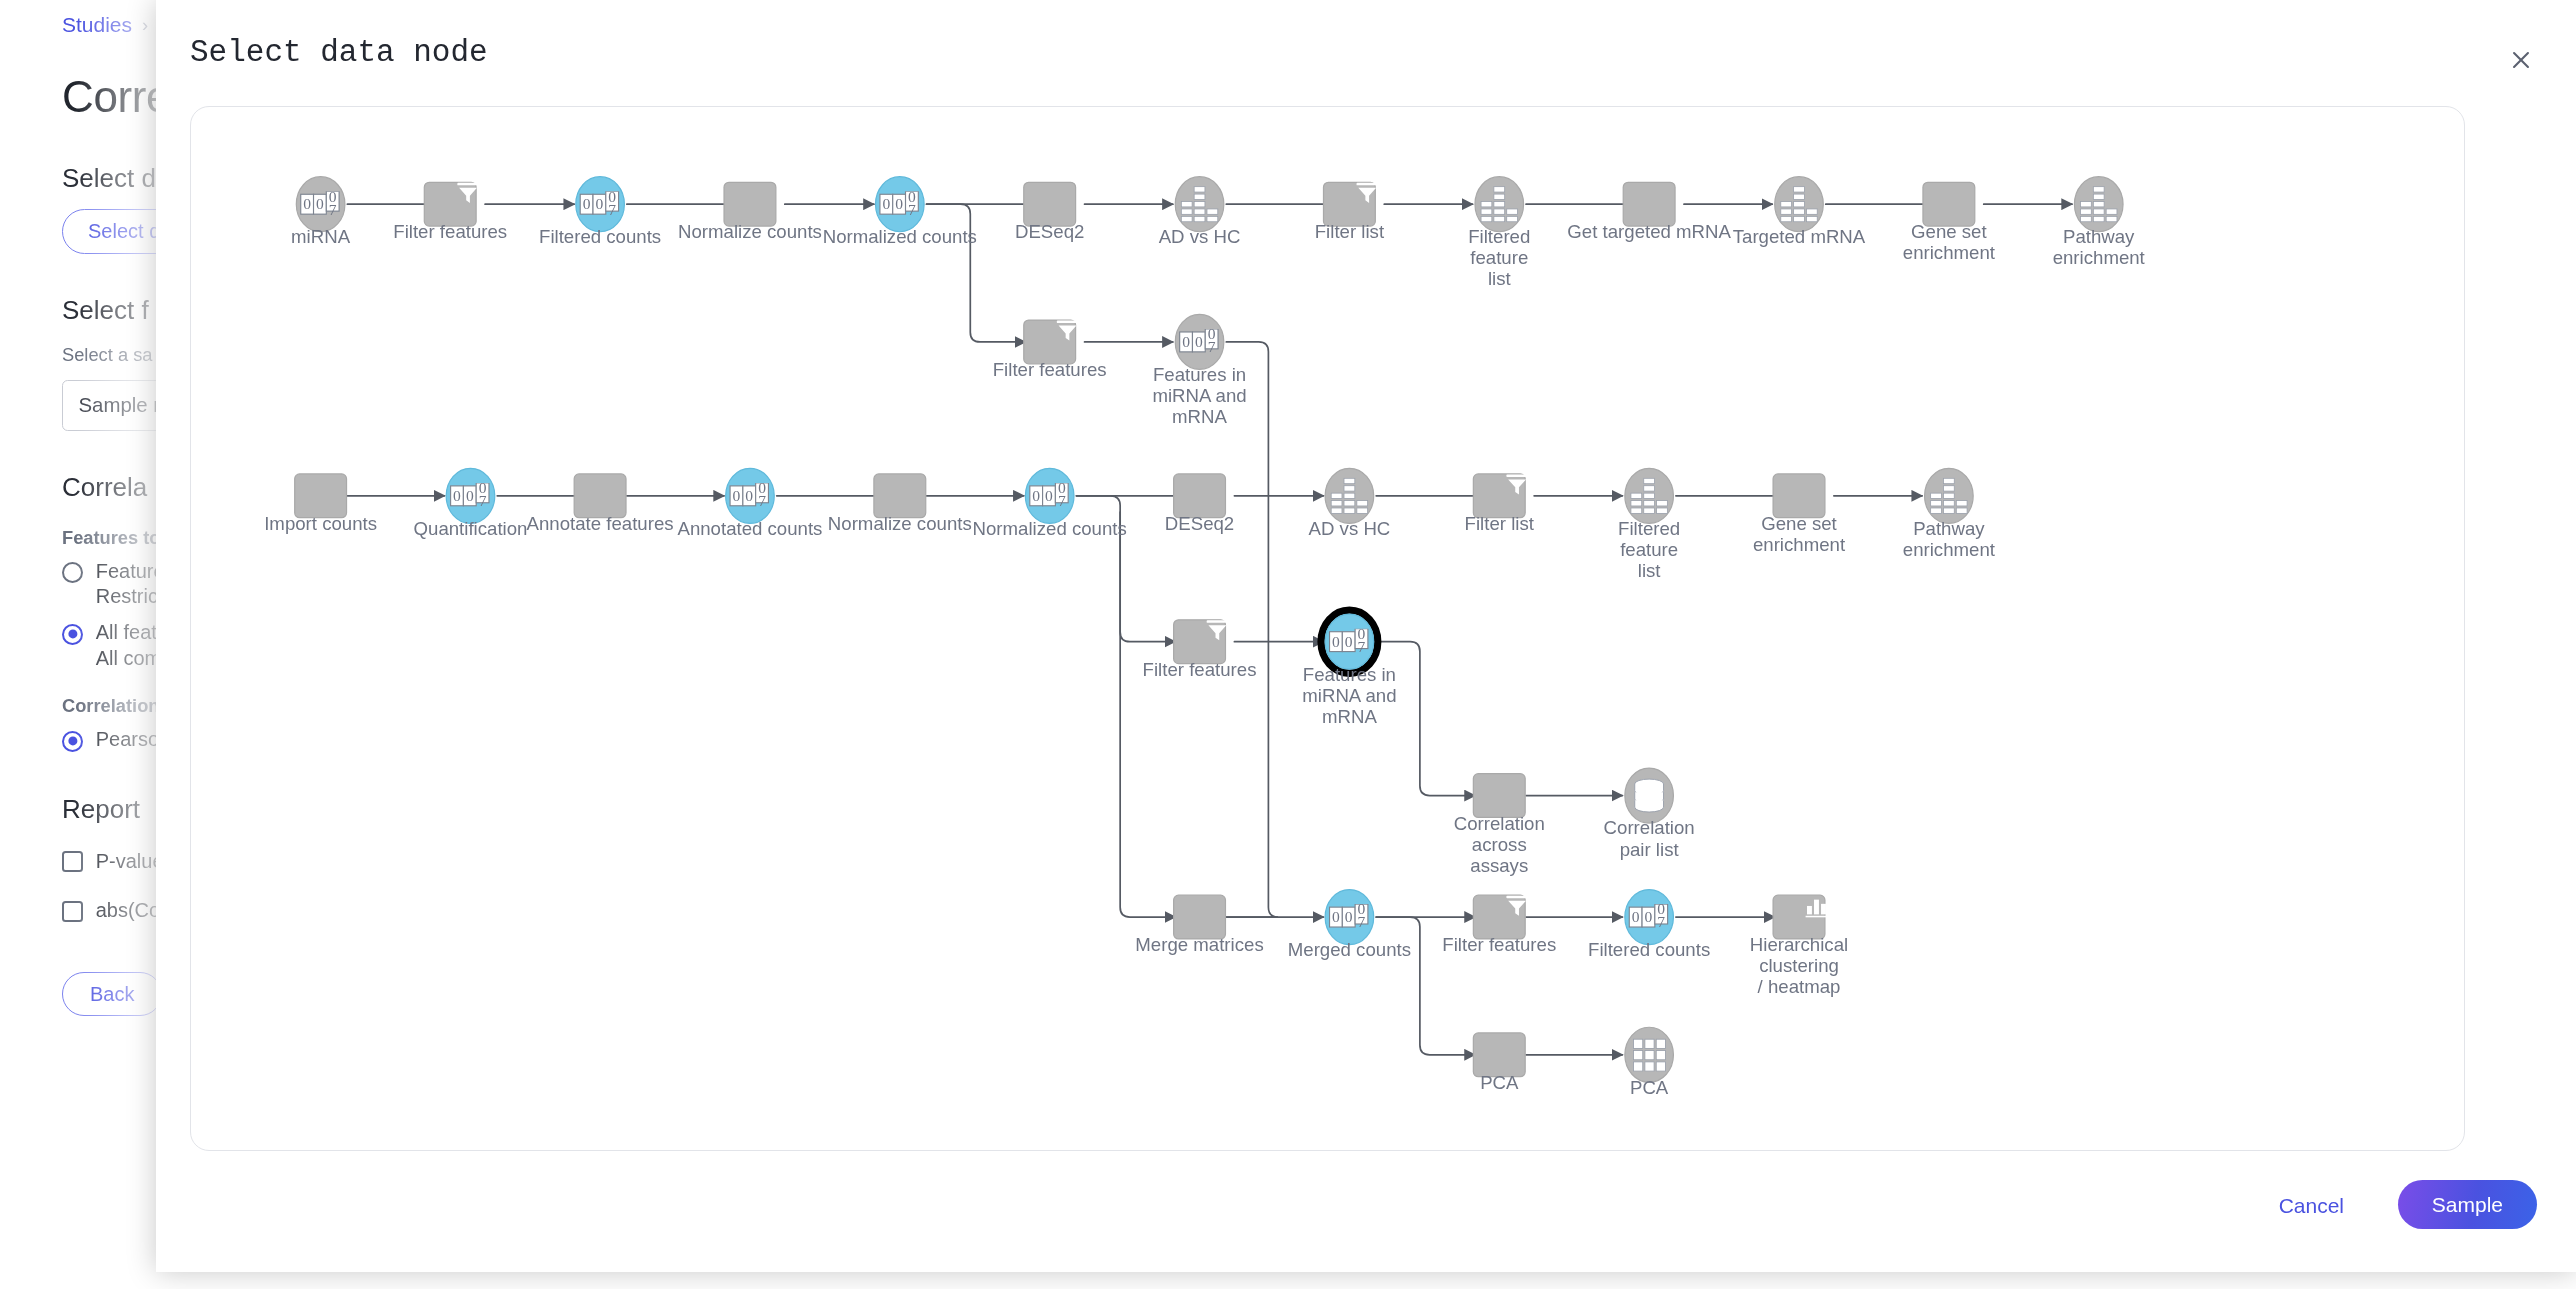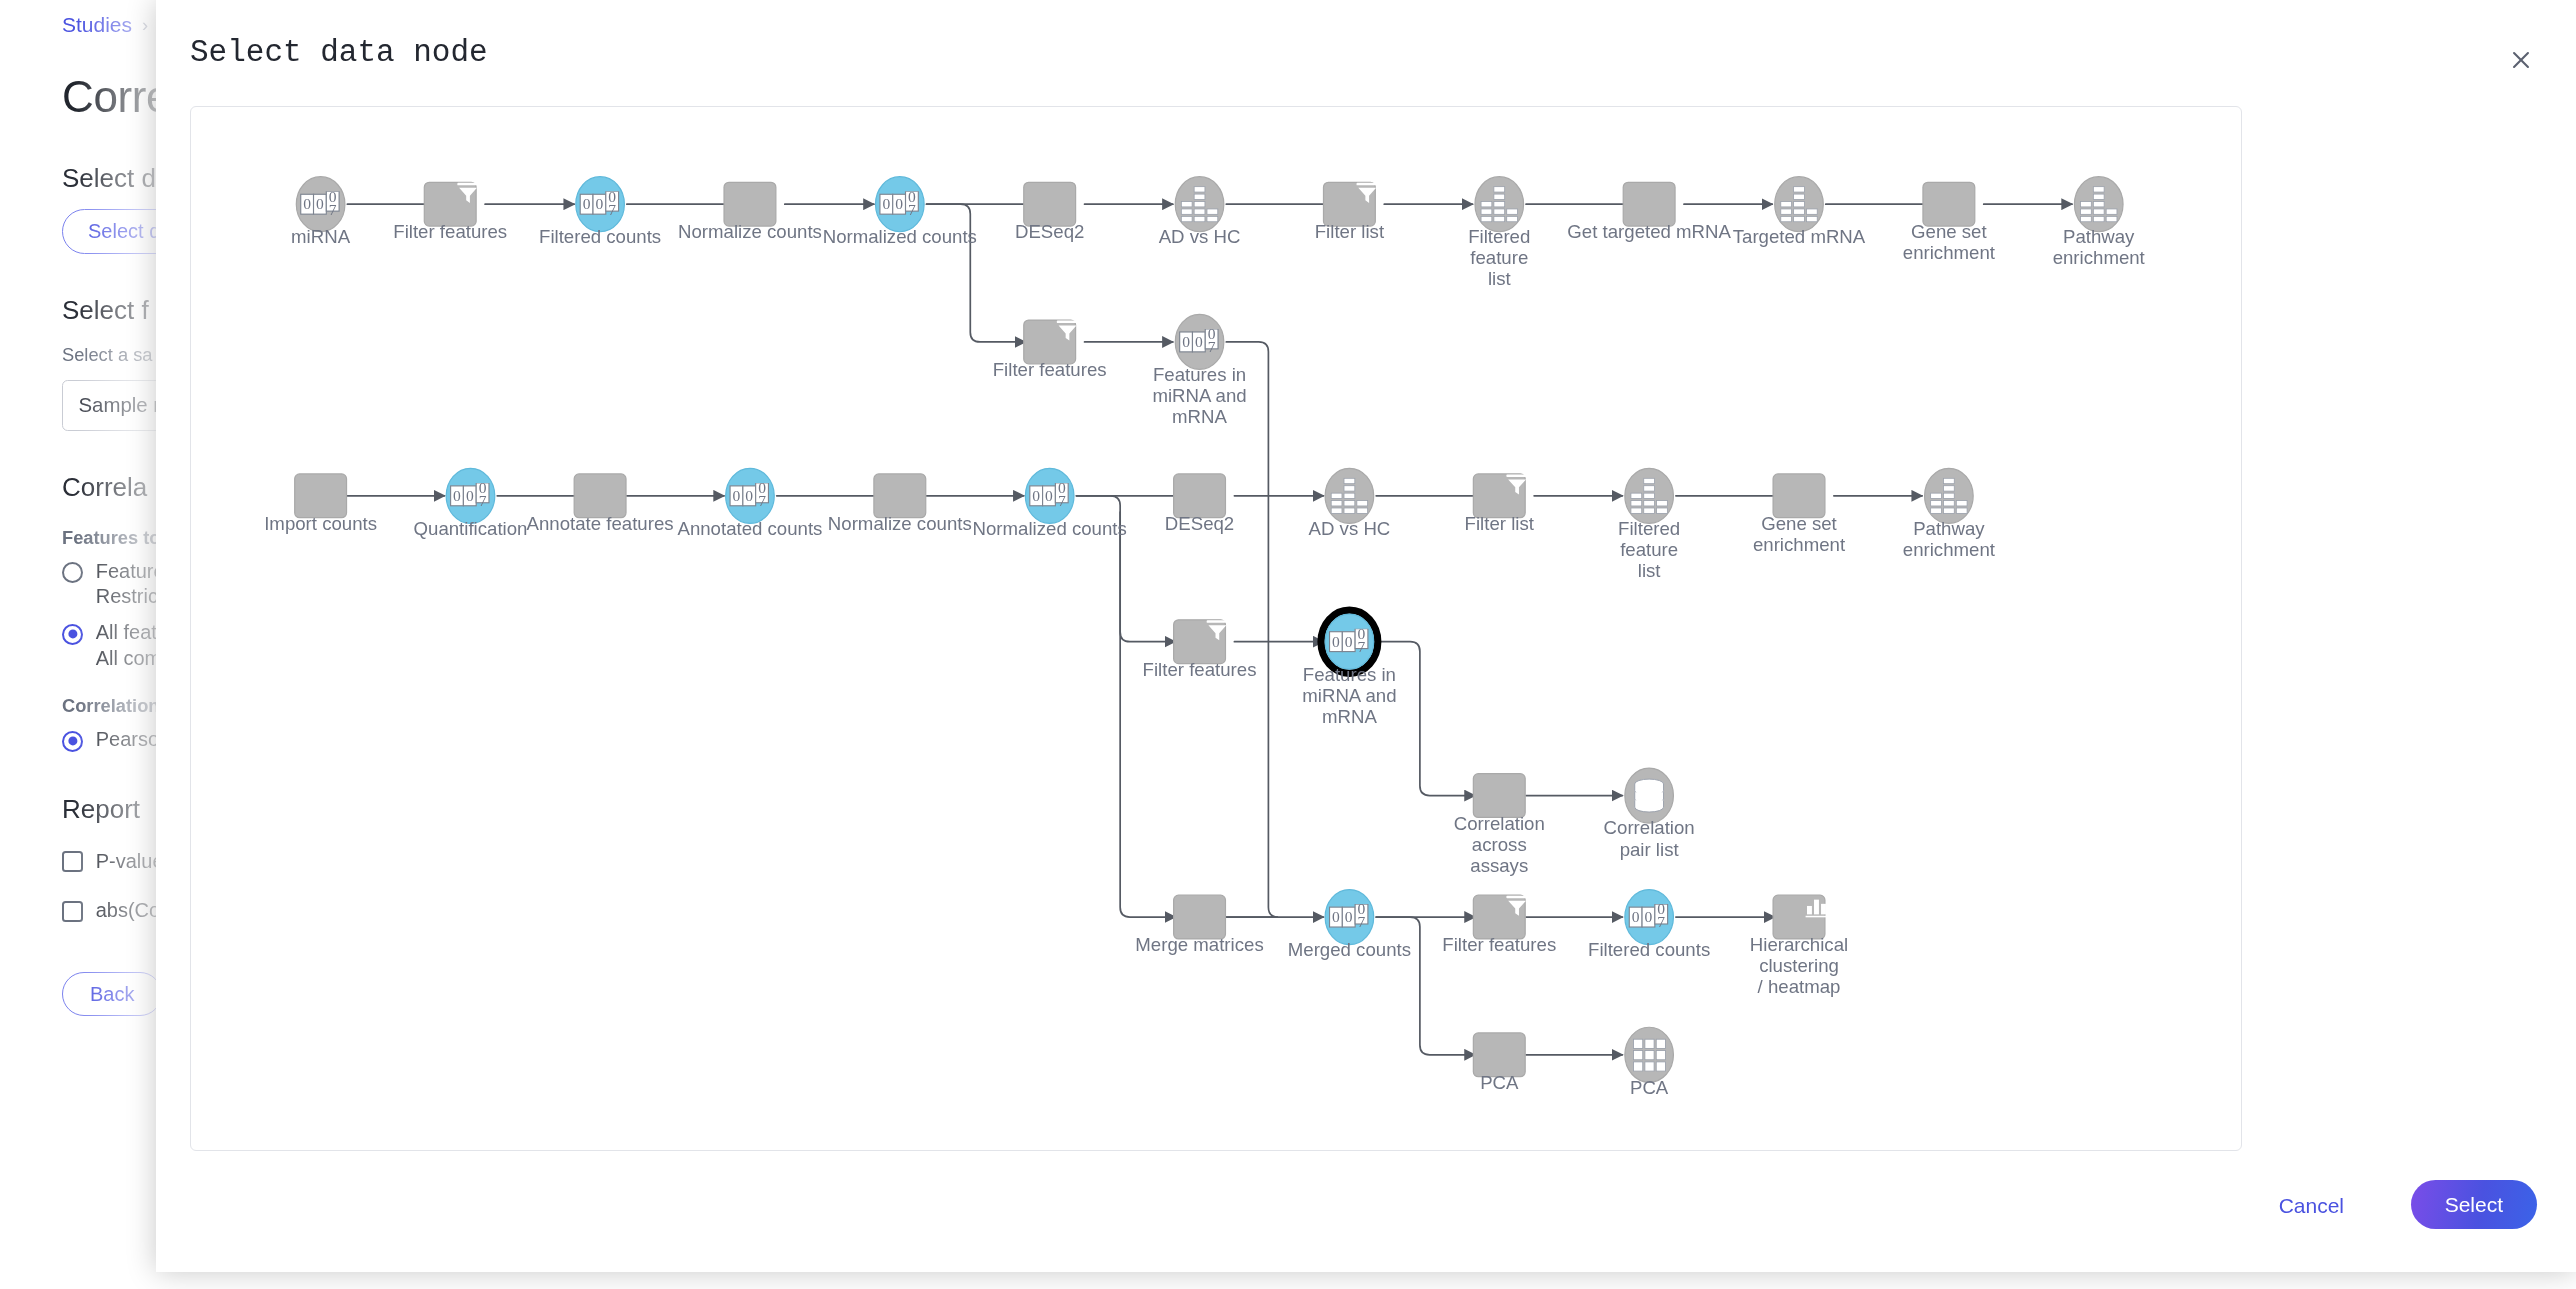--- a/index.html
+++ b/index.html
@@ -86,22 +86,22 @@
     font-size: 31px; color: #232730; font-weight: 400; font-family: Liberation Mono, monospace;
   }
   #close-btn {
     position: absolute; right: 39px; top: 44px;
     width: 32px; height: 32px; cursor: pointer;
   }
   #close-btn svg { display:block; }
 
   #canvas-frame {
     position: absolute; left: 34px; top: 106px;
-    width: 2052px; height: 1045px;
-    border: 1.4px solid #e2e4e9; border-radius: 6px;
+    width: 2275px; height: 1045px;
+    border: 1.4px solid #e2e4e9; border-radius: 19px;
     background: #ffffff; overflow: hidden;
   }
   #flow-svg { position: absolute; left: 0; top: 0; }
 
   #modal-footer {
     position: absolute; left: 0; bottom: 0; width: 100%; height: 120px;
   }
   #cancel-btn {
     position: absolute; right: 226px; top: 41px;
     font-size: 21px; color: #4a52e0; cursor: pointer; background: none; border: none;
@@ -492,16 +492,16 @@
             <ellipse cx="1800" cy="1170" rx="30" ry="34" fill="#b7b7b7" stroke="#a9a9a9" stroke-width="1.5"></ellipse>
             <use href="#ic-grid" x="1779" y="1149" width="42" height="42"></use>
             <text x="1800" y="1218" text-anchor="middle" class="nlabel"><tspan x="1800" dy="0">PCA</tspan></text>
           </g>
         </g>
     </svg>
   </div>
 
   <div id="modal-footer">
     <button id="cancel-btn">Cancel</button>
-    <button id="select-btn">Select</button>
+    <button id="select-btn">Sample</button>
   </div>
 </div>
 
 
 </body></html>

